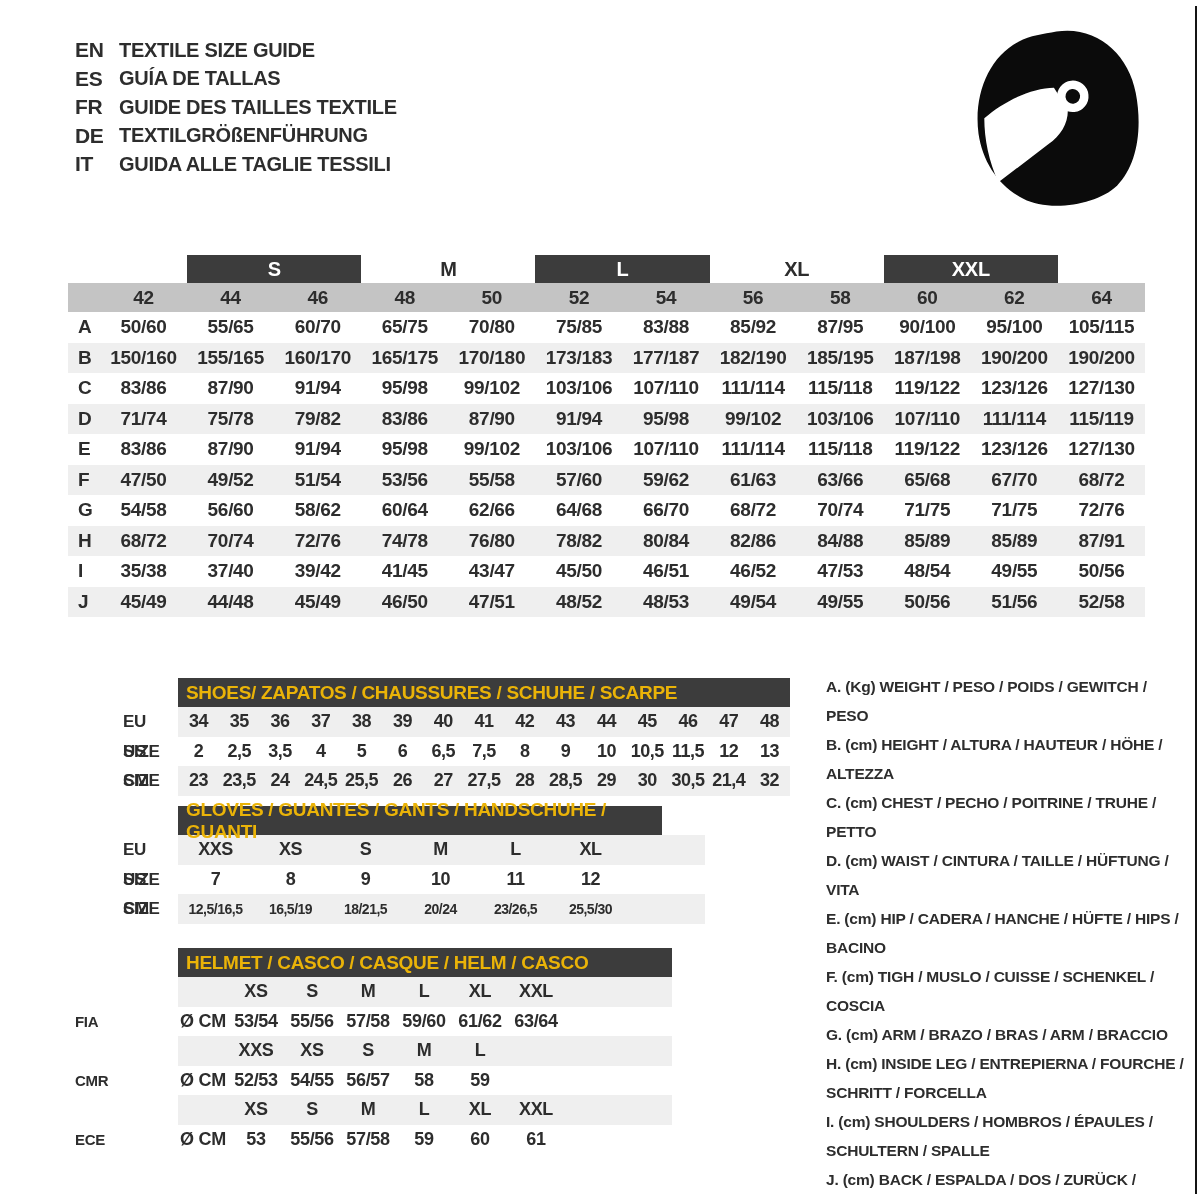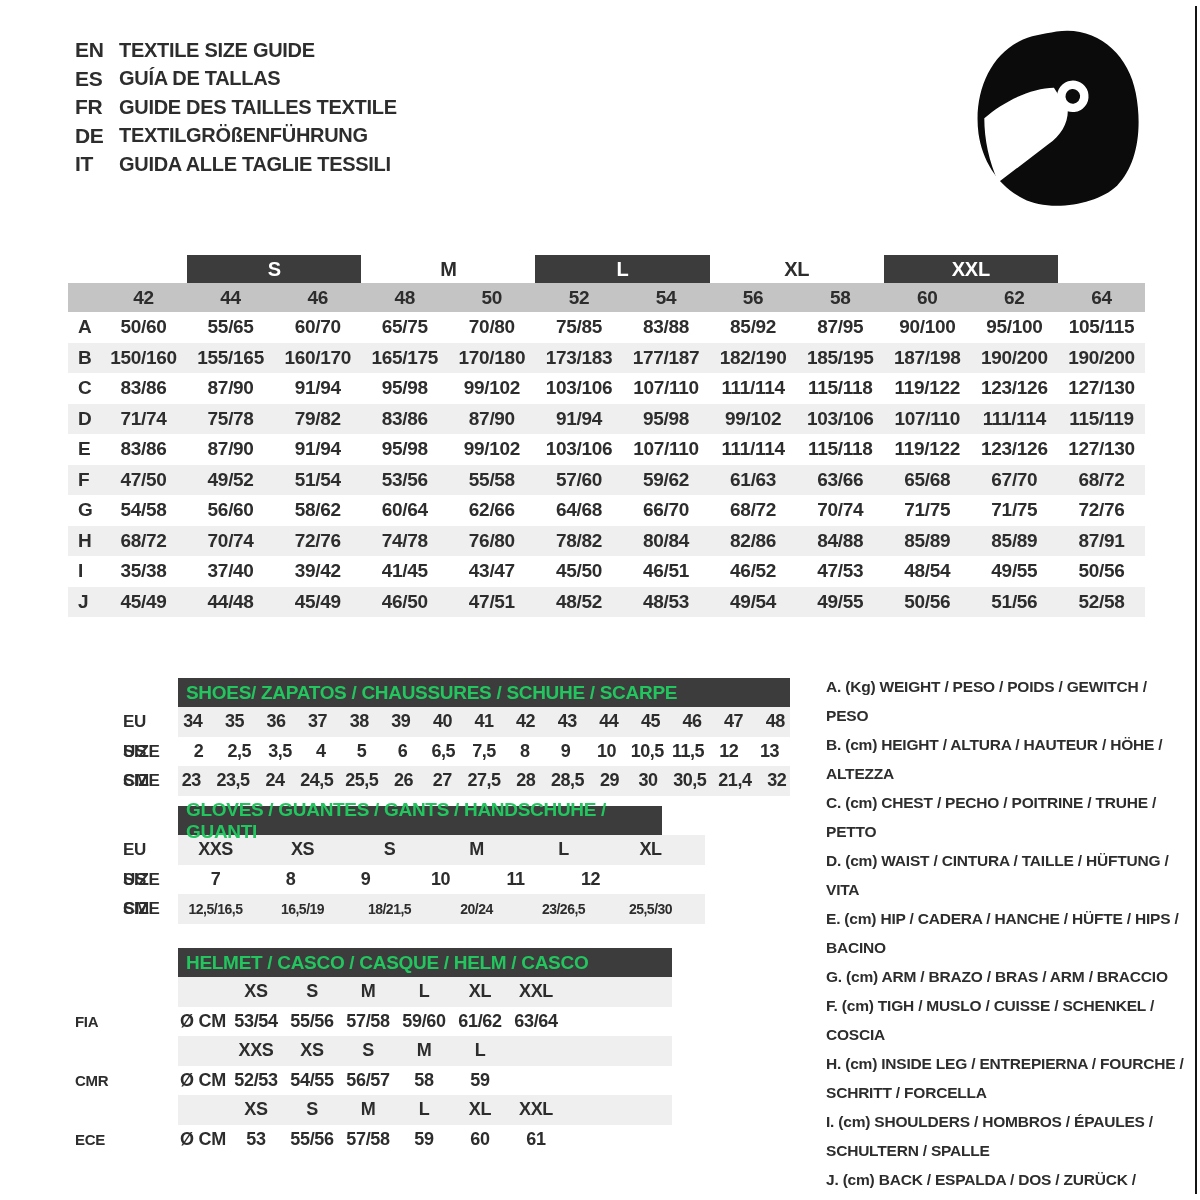--- a/index.html
+++ b/index.html
@@ -26,28 +26,28 @@
   .group{height:28px;display:flex;align-items:center;justify-content:center;font-size:20px;}
   .group.dark{background:#3c3c3c;color:#ffffff;}
   .numbers{height:29px;background:#c4c4c4;}
   .ncell{text-align:center;font-size:19px;}
   .trow{height:30.5px;}
   .trow.stripe{background:#efefef;}
   .rlabel{font-size:19px;padding-left:10px;}
   .tcell{text-align:center;font-size:19px;white-space:nowrap;}
 
   
-  .bar{background:#3c3c3c;color:#22c55e;font-size:19px;height:29px;display:flex;align-items:center;padding-left:8px;box-sizing:border-box;}
+  .bar{background:#3c3c3c;color:#eab308;font-size:19px;height:29px;display:flex;align-items:center;padding-left:8px;box-sizing:border-box;}
   .shoes{left:178px;top:678px;width:612px;}
   .gloves{left:178px;top:806px;width:527px;}
   .gloves .bar{width:484px;}
   .srow{display:grid;height:29.5px;align-items:center;}
   .shoes .srow{grid-template-columns:repeat(15,1fr);}
   .gloves .srow{grid-template-columns:repeat(6,75px) 1fr;}
-  .srow.stripe{background:#efefef;gap:12px;}
+  .srow.stripe{background:#efefef;}
   .scell{text-align:center;font-size:18px;letter-spacing:-0.5px;white-space:nowrap;}
   .gloves .srow:nth-child(3) .scell{font-size:14px;}
 
   
   .side-labels{left:75px;width:110px;}
   .shoes-labels{top:707px;}
   .gloves-labels{top:835px;}
   .side-label{height:29.5px;line-height:29.5px;font-size:17px;margin-left:48px;}
 
   
@@ -463,24 +463,24 @@
     <div class="legend-item">
       <div class="legend-line">C. (cm) CHEST / PECHO / POITRINE / TRUHE / PETTO</div>
     </div>
     <div class="legend-item">
       <div class="legend-line">D. (cm) WAIST / CINTURA / TAILLE / HÜFTUNG / VITA</div>
     </div>
     <div class="legend-item">
       <div class="legend-line">E. (cm) HIP / CADERA / HANCHE / HÜFTE / HIPS / BACINO</div>
     </div>
     <div class="legend-item">
+      <div class="legend-line">F. (cm) TIGH / MUSLO / CUISSE / SCHENKEL / COSCIA</div>
+    </div>
+    <div class="legend-item">
       <div class="legend-line">G. (cm) ARM / BRAZO / BRAS / ARM / BRACCIO</div>
-    </div>
-    <div class="legend-item">
-      <div class="legend-line">F. (cm) TIGH / MUSLO / CUISSE / SCHENKEL / COSCIA</div>
     </div>
     <div class="legend-item">
       <div class="legend-line">H. (cm) INSIDE LEG / ENTREPIERNA / FOURCHE /</div>
       <div class="legend-line">SCHRITT / FORCELLA</div>
     </div>
     <div class="legend-item">
       <div class="legend-line">I. (cm) SHOULDERS / HOMBROS / ÉPAULES /</div>
       <div class="legend-line">SCHULTERN / SPALLE</div>
     </div>
     <div class="legend-item">

